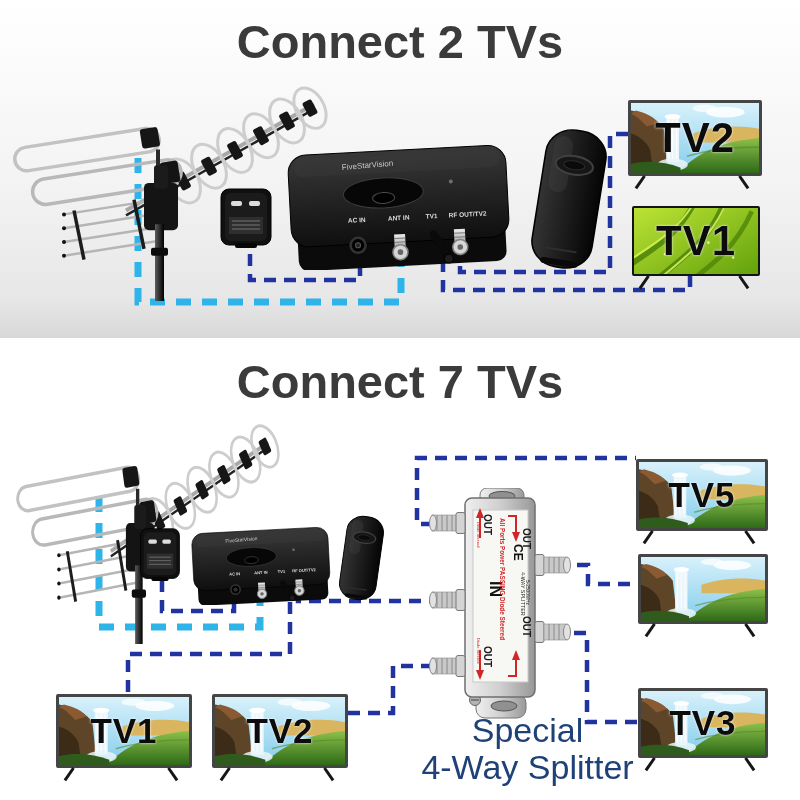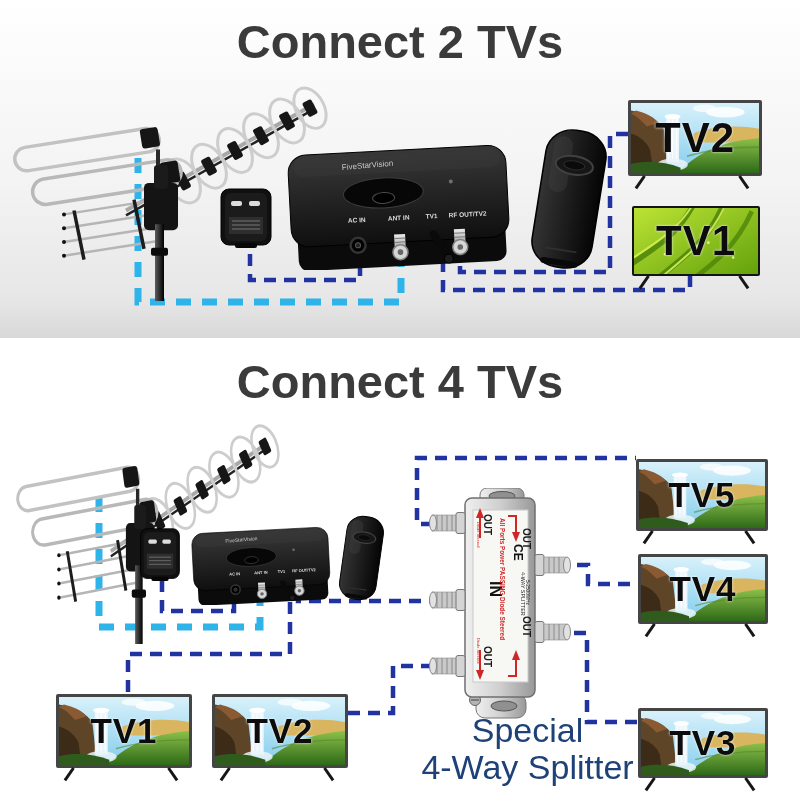--- a/index.html
+++ b/index.html
@@ -222,21 +222,21 @@
       <polyline points="298,592 298,601 431,601" stroke="#2033a0"></polyline>
       <polyline points="290,602 290,654 128,654 128,693" stroke="#2033a0"></polyline>
       <polyline points="433,524 417,524 417,458 636,458" stroke="#2033a0"></polyline>
       <polyline points="577,565 588,565 588,584 637,584" stroke="#2033a0"></polyline>
       <polyline points="574,633 587,633 587,722 637,722" stroke="#2033a0"></polyline>
       <polyline points="433,666 393,666 393,713 342,713" stroke="#2033a0"></polyline>
     </g>
   </svg>
 
   <div id="title-top" class="title">Connect 2 TVs</div>
-  <div id="title-bottom" class="title">Connect 4 TVs</div>
+  <div id="title-bottom" class="title">Connect 7 TVs</div>
 
   <svg class="abs" style="left:8px;top:55px" width="320" height="246" viewBox="0 0 320 250" preserveAspectRatio="none">
       <use href="#g-antenna"></use>
     </svg>
   <svg class="abs" style="left:219px;top:187px" width="54" height="62" viewBox="0 0 54 62">
       <use href="#g-adapter"></use>
     </svg>
   <svg class="abs" style="left:282px;top:140px" width="240" height="130" viewBox="0 0 240 130">
       <use href="#g-ctrlbox"></use>
     </svg>
@@ -395,26 +395,25 @@
       <span class="tvlabel">TV5</span>
     </div>
     <div class="leg lleg"></div>
     <div class="leg rleg"></div>
   </div>
   <div class="tv tv-sm" style="left:638px;top:554px;width:124px;">
     <div class="screen" style="height:64px">
       <svg class="scene" viewBox="0 0 160 92" preserveAspectRatio="none">
           <use href="#g-waterfall"></use>
         </svg>
-      <span class="tvlabel">TV4</span>
-    </div>
-    <div class="leg lleg"></div>
-    <div class="leg rleg"></div>
-  </div>
-  <div class="tv tv-sm" style="left:638px;top:688px;width:124px;margin-top:20px;">
+    </div>
+    <div class="leg lleg"></div>
+    <div class="leg rleg"></div>
+  </div>
+  <div class="tv tv-sm" style="left:638px;top:688px;width:124px;">
     <div class="screen" style="height:64px">
       <svg class="scene" viewBox="0 0 160 92" preserveAspectRatio="none">
           <use href="#g-waterfall"></use>
         </svg>
       <span class="tvlabel">TV3</span>
     </div>
     <div class="leg lleg"></div>
     <div class="leg rleg"></div>
   </div>
 

